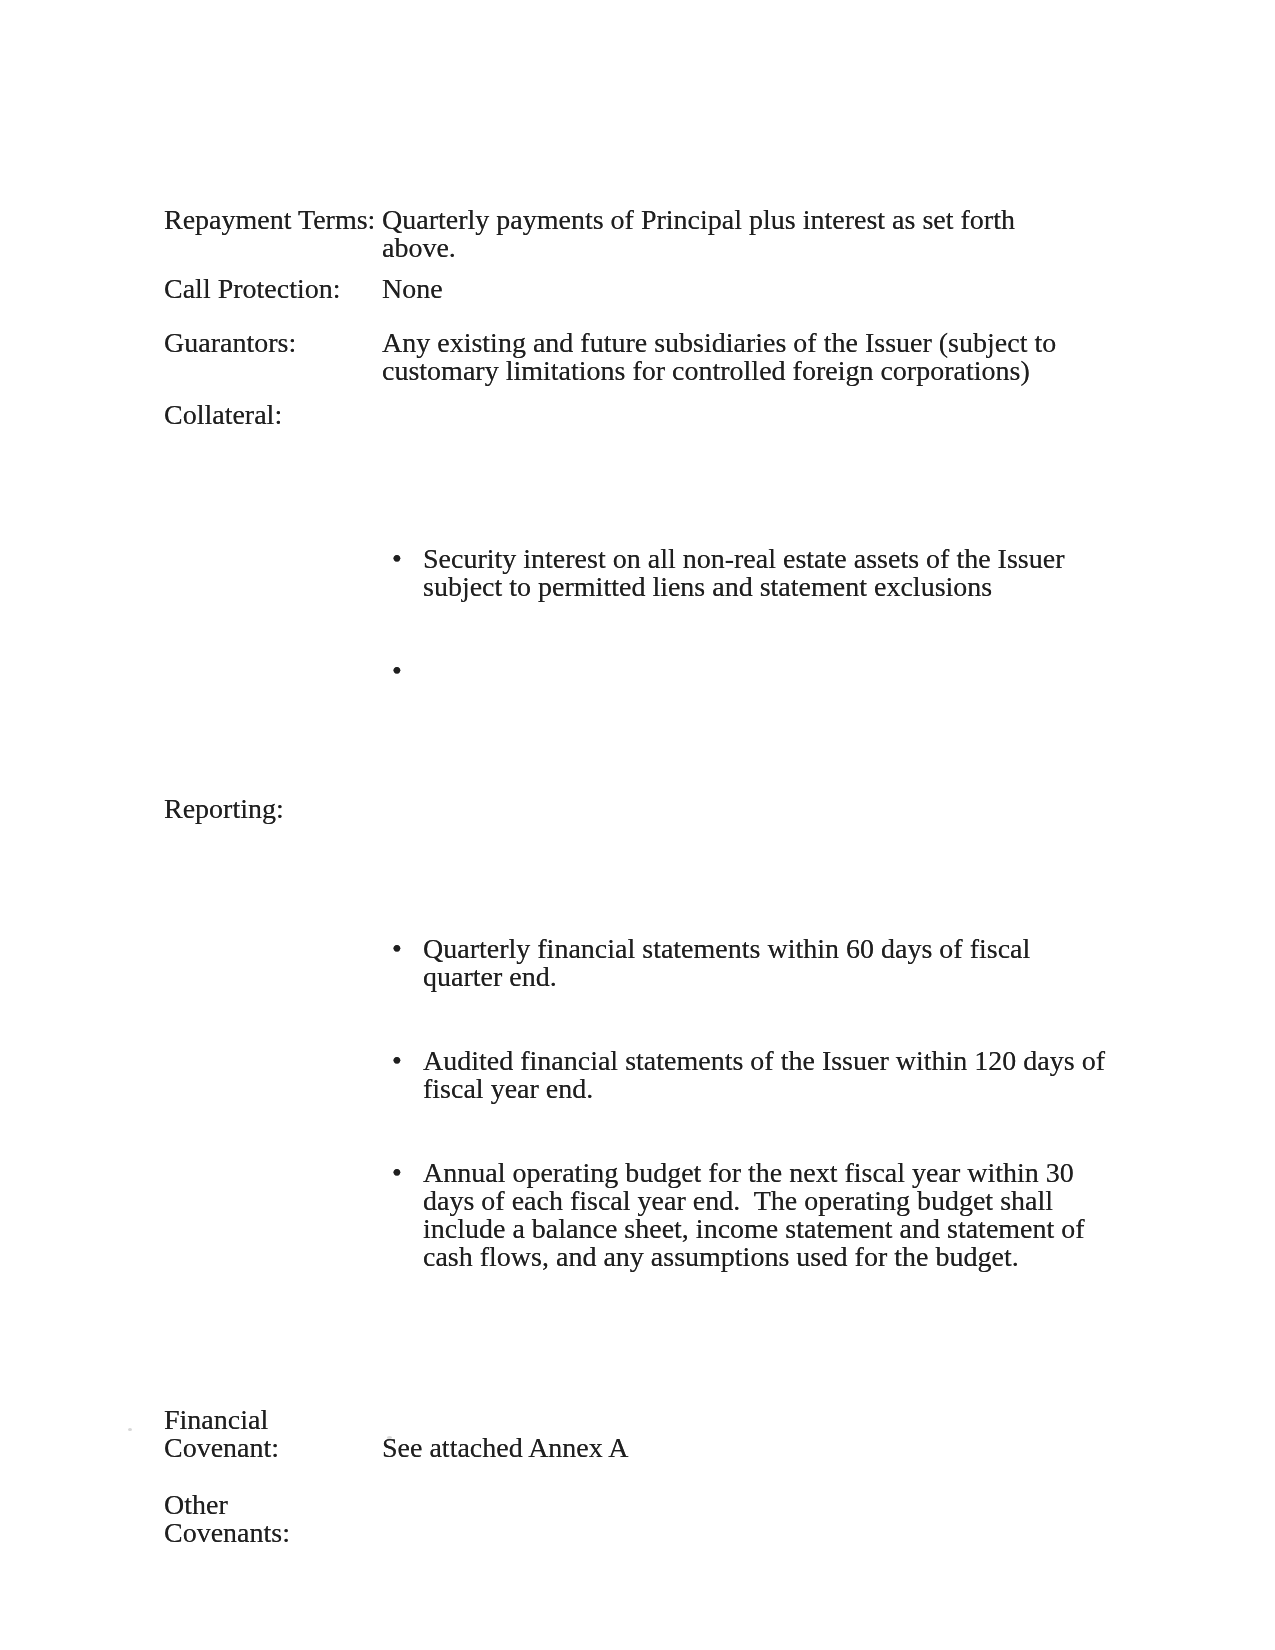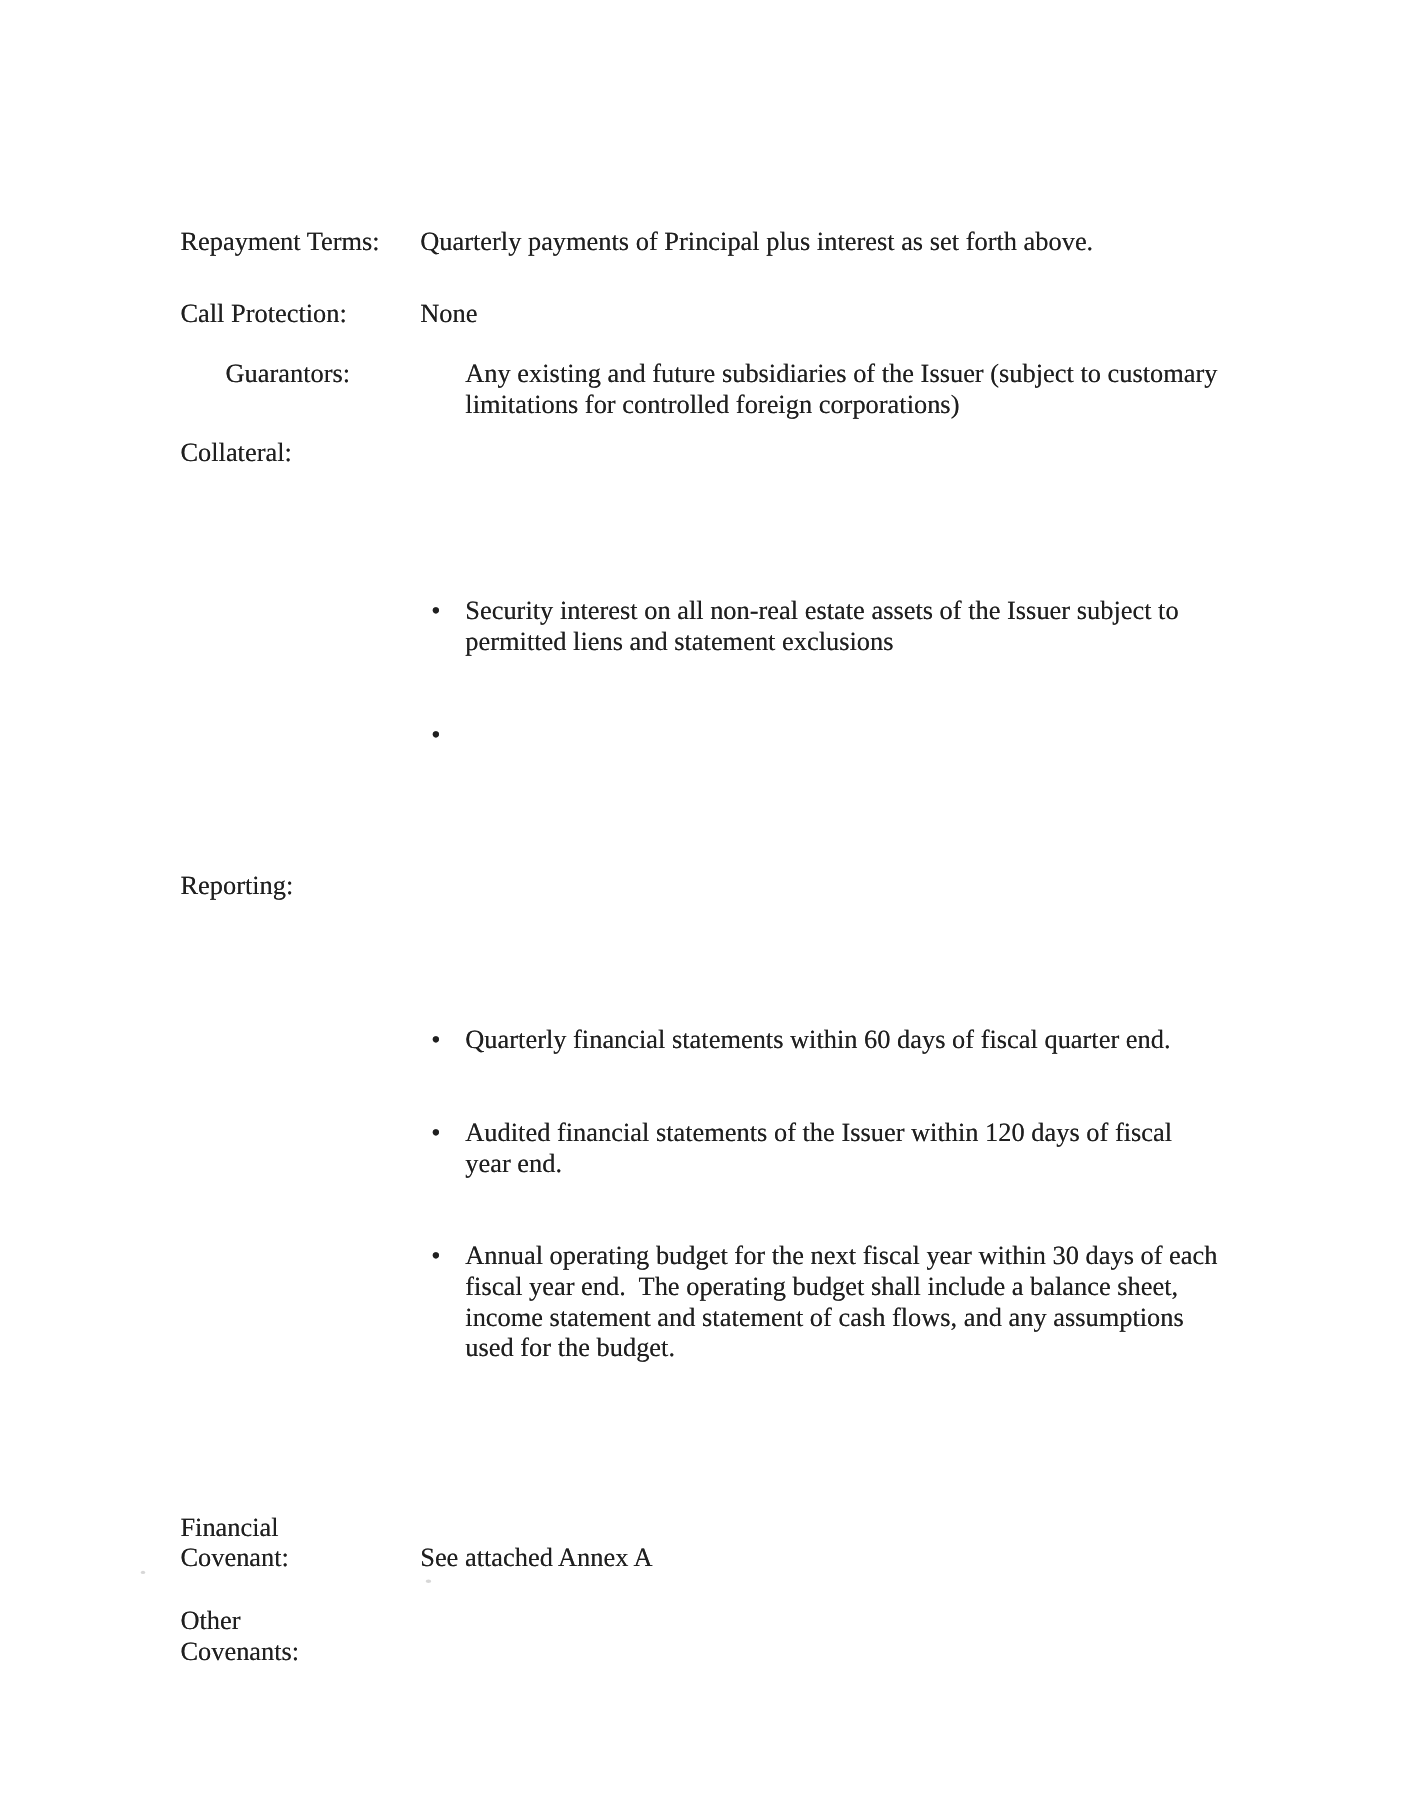--- a/index.html
+++ b/index.html
@@ -8,21 +8,21 @@
     padding: 0;
     background: #e8e8e8;
   }
   .page {
     position: relative;
     width: 1275px;
     height: 1650px;
     background: #ffffff;
     overflow: hidden;
     font-family: "Liberation Serif", "DejaVu Serif", serif;
-    font-size: 24px;
+    font-size: 28px;
     line-height: 28px;
     color: #1f1f1f;
     text-shadow: 0 0 0.4px rgba(25,25,25,0.75);
   }
   .body-area {
     position: absolute;
     top: 206px;
     left: 164px;
     width: 1000px;
   }
@@ -55,22 +55,22 @@
     white-space: pre-wrap;
   }
   ul.blist li .dot {
     position: absolute;
     left: 10px;
     top: 0;
     white-space: normal;
   }
   
   .r2 { margin-top: 25px; }
-  .r3 { margin-top: 38px; }
-  .r4 { margin-top: 26px; justify-content: center; }
+  .r3 { margin-top: 13px; }
+  .r4 { margin-top: 26px; }
   .r5 { margin-top: 16px; }
   .r6 { margin-top: 26px; }
   .r7 { margin-top: 23px; }
   .r8 { margin-top: 29px; }
   
   .off1 { margin-top: 28px; }
   .off1b { margin-top: 32px; }
   
   .speck {
     position: absolute;

